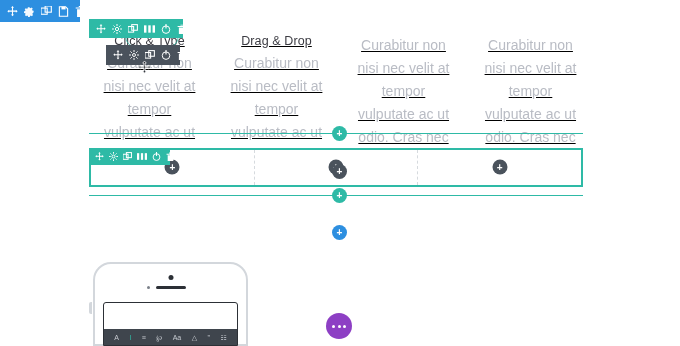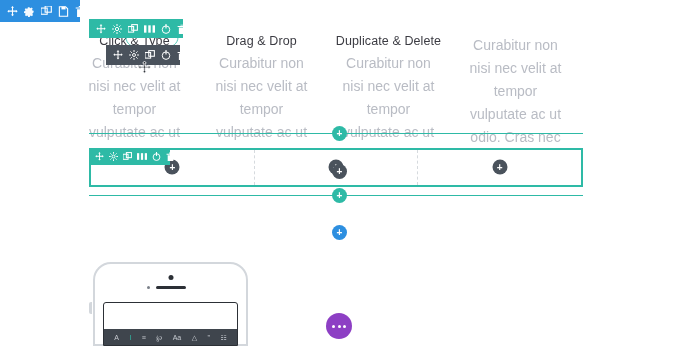--- a/index.html
+++ b/index.html
@@ -32,22 +32,22 @@
   
   #tb-module-dark { left: 106px; top: 45px; width: 74px; height: 20px; gap: 6px; padding: 0 7px; }
 
   
   .connector { position: absolute; z-index: 35; pointer-events: none; }
 
   
   #cursor { position: absolute; left: 138px; top: 61px; z-index: 60; }
 
   
-  #features { position: absolute; left: 71px; top: 26px; width: 508px; height: 104px;
-              display: flex; z-index: 10; }
+  #features { position: absolute; left: 86px; top: 26px; width: 508px; height: 104px;
+              display: flex; z-index: 10; text-decoration: underline; }
   .feature { flex: 1; display: flex; flex-direction: column; align-items: center; }
   .feat-icon { width: 38px; height: 38px; margin-bottom: 8px; }
   .feat-title { font-size: 12.5px; color: #3b3b42; letter-spacing: .1px;
                 margin-bottom: 4px; white-space: nowrap; }
   .feat-body { font-size: 14px; line-height: 1.65; color: #b9bcc4; text-align: center;
                width: 104px; }
 
   
   #row-section { position: absolute; left: 89px; top: 148px; width: 494px; height: 39px;
                  border: 2px solid #2ebaa6; background: #fff; z-index: 15; }
@@ -244,21 +244,20 @@
       </svg>
       <div class="feat-title">Drag &amp; Drop</div>
       <div class="feat-body">Curabitur non nisi nec velit at tempor vulputate ac ut odio. Cras nec augue.</div>
     </div>
 
     <div class="feature">
       <svg class="feat-icon" viewBox="0 0 40 40">
         <circle cx="20" cy="20" r="17" fill="none" stroke="#3d57a8" stroke-width="2"></circle>
         <path d="M12.5 20.2l5 5 10.2-10.4" fill="none" stroke="#3d57a8" stroke-width="2.2" stroke-linecap="round" stroke-linejoin="round"></path>
       </svg>
-      <div class="feat-title">Duplicate &amp; Delete</div>
       <div class="feat-body">Curabitur non nisi nec velit at tempor vulputate ac ut odio. Cras nec augue.</div>
     </div>
 
     <div class="feature">
       <svg class="feat-icon" viewBox="0 0 40 40">
         <circle cx="20" cy="20" r="17" fill="none" stroke="#2d8fe0" stroke-width="2"></circle>
         <path d="M12.5 20.2l5 5 10.2-10.4" fill="none" stroke="#2d8fe0" stroke-width="2.2" stroke-linecap="round" stroke-linejoin="round"></path>
       </svg>
       <div class="feat-body">Curabitur non nisi nec velit at tempor vulputate ac ut odio. Cras nec augue.</div>
     </div>

